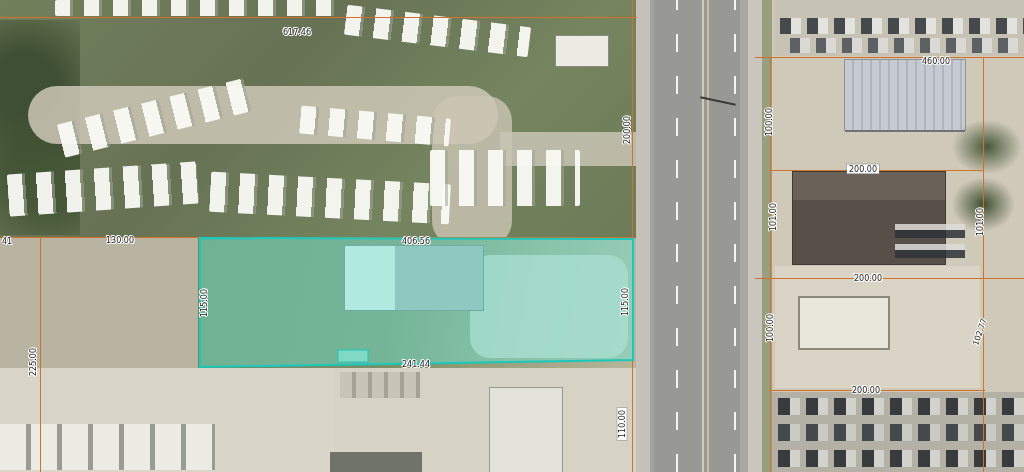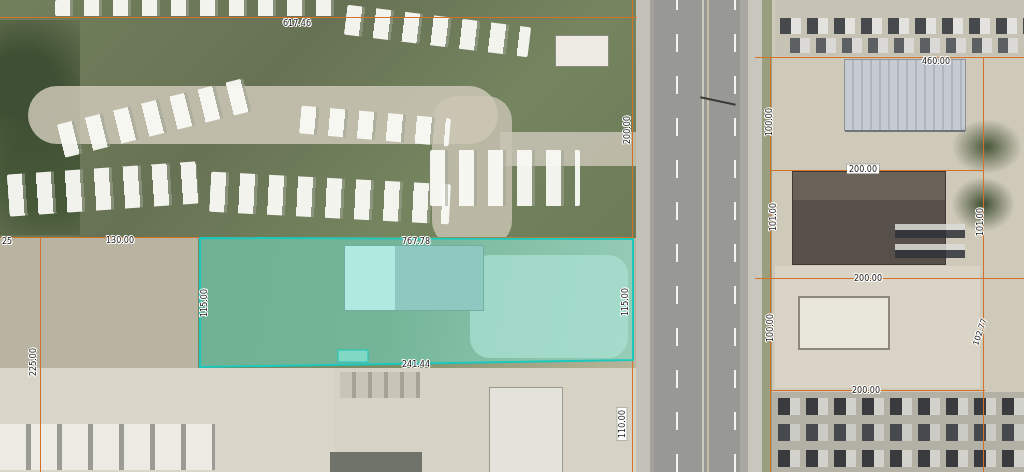--- a/index.html
+++ b/index.html
@@ -88,26 +88,26 @@
       <div class="pline" style="left: 755px; top: 278px; width: 269px; height: 1px; background: rgb(210, 114, 42);"></div>
       <div class="pline" style="left: 770px; top: 390px; width: 215px; height: 1px; background: rgb(210, 114, 42);"></div>
     </div>
 
   <svg class="overlay" width="1024" height="472" viewBox="0 0 1024 472">
     <polygon points="200,238 633,239 633,360 200,367" fill="rgba(106,238,224,0.42)" stroke="#1ac8bd" stroke-width="2"></polygon>
     <rect x="338" y="350" width="30" height="12" fill="rgba(140,245,232,0.55)" stroke="#1ac8bd" stroke-width="1"></rect>
   </svg>
 
   <div>
-      <span class="dim-label" style="left: 297px; top: 23px; transform: translate(-50%, -50%) rotate(0deg);">617.46</span>
+      <span class="dim-label" style="left: 297px; top: 32px; transform: translate(-50%, -50%) rotate(0deg);">617.46</span>
       <span class="dim-label" style="left: 936px; top: 61px; transform: translate(-50%, -50%) rotate(0deg);">460.00</span>
       <span class="dim-label" style="left: 627px; top: 130px; transform: translate(-50%, -50%) rotate(-90deg);">200.00</span>
-      <span class="dim-label" style="left: 7px; top: 241px; transform: translate(-50%, -50%) rotate(0deg);">25</span>
+      <span class="dim-label" style="left: 7px; top: 241px; transform: translate(-50%, -50%) rotate(0deg);">41</span>
       <span class="dim-label" style="left: 120px; top: 240px; transform: translate(-50%, -50%) rotate(0deg);">130.00</span>
-      <span class="dim-label" style="left: 416px; top: 241px; transform: translate(-50%, -50%) rotate(0deg);">767.78</span>
+      <span class="dim-label" style="left: 416px; top: 241px; transform: translate(-50%, -50%) rotate(0deg);">406.56</span>
       <span class="dim-label" style="left: 416px; top: 364px; transform: translate(-50%, -50%) rotate(0deg);">241.44</span>
       <span class="dim-label" style="left: 204px; top: 303px; transform: translate(-50%, -50%) rotate(-90deg);">115.00</span>
       <span class="dim-label" style="left: 625px; top: 302px; transform: translate(-50%, -50%) rotate(-90deg);">115.00</span>
       <span class="dim-label" style="left: 33px; top: 362px; transform: translate(-50%, -50%) rotate(-90deg);">225.00</span>
       <span class="dim-label" style="left: 769px; top: 122px; transform: translate(-50%, -50%) rotate(-90deg);">100.00</span>
       <span class="dim-label boxed" style="left: 863px; top: 169px; transform: translate(-50%, -50%) rotate(0deg);">200.00</span>
       <span class="dim-label" style="left: 773px; top: 217px; transform: translate(-50%, -50%) rotate(-90deg);">101.00</span>
       <span class="dim-label" style="left: 980px; top: 222px; transform: translate(-50%, -50%) rotate(-90deg);">101.00</span>
       <span class="dim-label" style="left: 868px; top: 278px; transform: translate(-50%, -50%) rotate(0deg);">200.00</span>
       <span class="dim-label" style="left: 770px; top: 328px; transform: translate(-50%, -50%) rotate(-90deg);">100.00</span>

